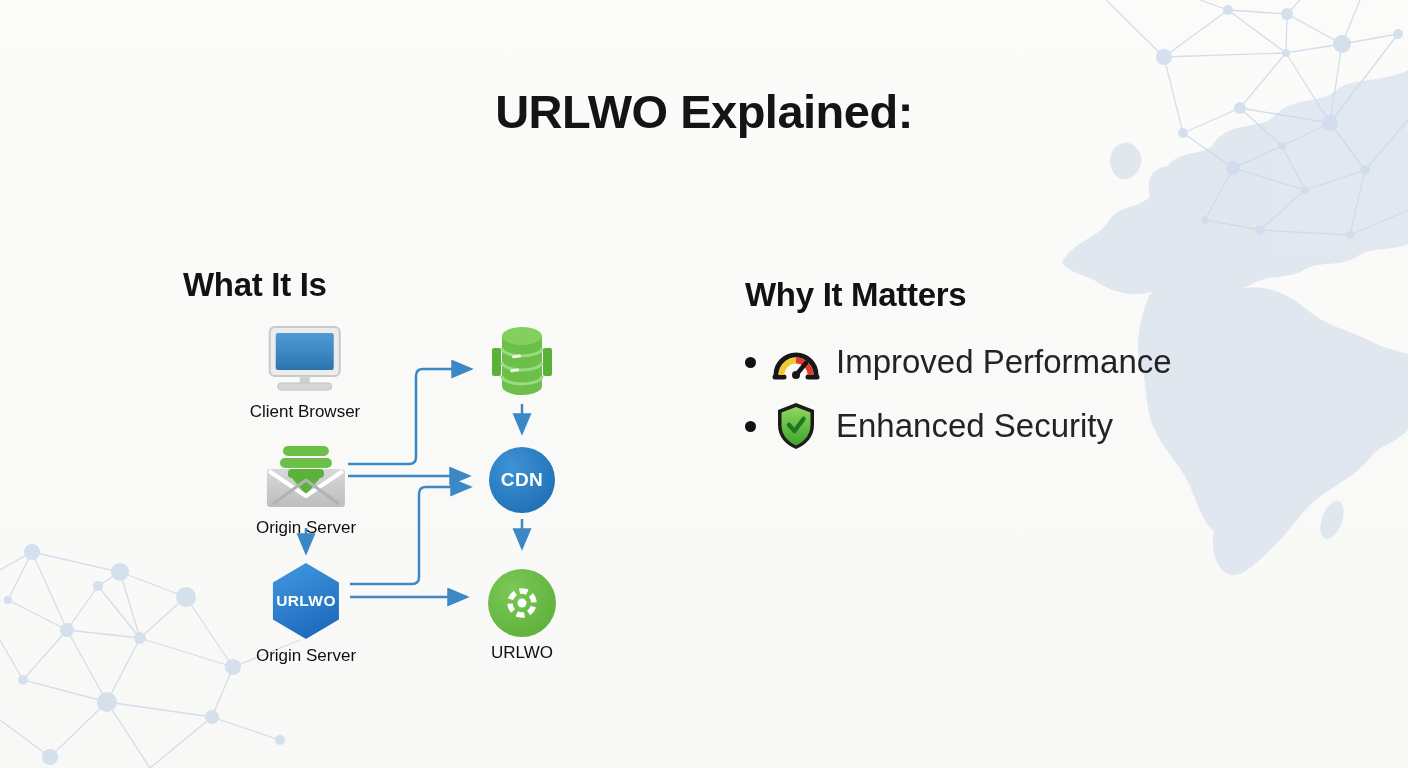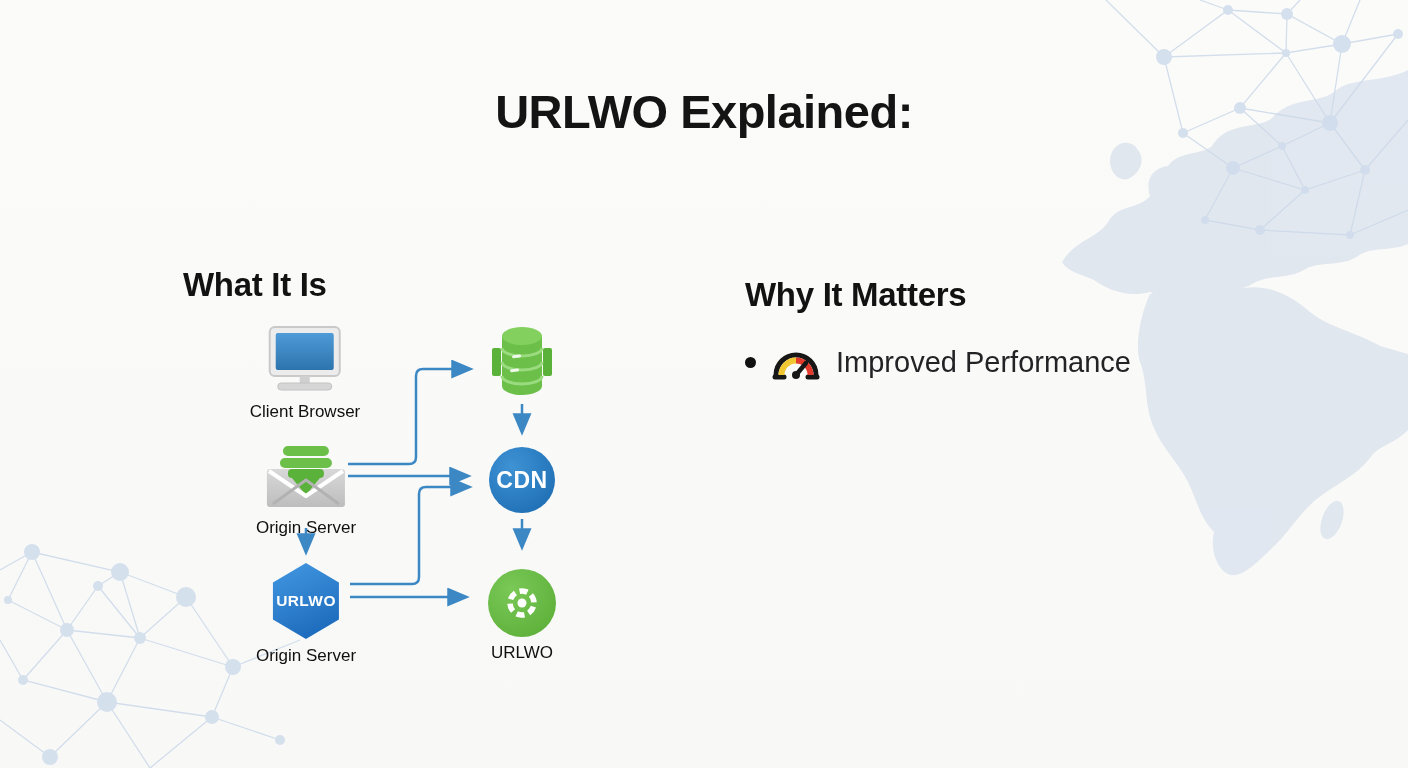--- a/index.html
+++ b/index.html
@@ -39,21 +39,21 @@
   .hex-wrap { position:relative; width:70px; height:78px; }
   .hex-text {
     position:absolute; inset:0; display:flex; align-items:center; justify-content:center;
     color:#ffffff; font-weight:bold; font-size:15.5px; letter-spacing:0.4px;
   }
   .circle-node {
     display:flex; align-items:center; justify-content:center;
     border-radius:50%; color:#fff; font-weight:bold;
   }
   .cdn-circle {
-    width:66px; height:66px; font-size:23px; letter-spacing:0.5px;
+    width:66px; height:66px; font-size:19px; letter-spacing:0.5px;
     background:radial-gradient(circle at 35% 30%, #3e93d4, #2272b8 75%);
   }
   .urlwo-circle {
     width:68px; height:68px;
     background:radial-gradient(circle at 35% 30%, #7ac857, #5fb23c 78%);
   }
 
   .benefits {
     position:absolute; left:745px; top:338px; z-index:2; list-style:none;
   }
@@ -61,21 +61,21 @@
     display:flex; align-items:center; height:48px; margin-bottom:16px;
   }
   .bullet-dot {
     width:11px; height:11px; border-radius:50%; background:#111;
     margin-right:14px; flex:0 0 auto;
   }
   .bicon {
     width:52px; display:flex; align-items:center; justify-content:center;
     margin-right:14px; flex:0 0 auto;
   }
-  .btext { font-size:29px; color:#232326; white-space:nowrap; }
+  .btext { font-size:33px; color:#232326; white-space:nowrap; }
 </style>
 </head>
 <body>
 
 <div class="canvas">
 
   <svg class="bg" width="1408" height="768" viewBox="0 0 1408 768">
     <g fill="#dde4ee" opacity="0.85">
       <path d="M1062 262 C1075 240 1098 238 1108 222 C1118 204 1138 210 1150 196
                C1145 180 1152 168 1168 166 C1180 150 1200 156 1212 146
@@ -271,15 +271,32 @@
           <path d="M4 36 H13" stroke="#171717" stroke-width="5" stroke-linecap="round"></path>
           <path d="M37 36 H46" stroke="#171717" stroke-width="5" stroke-linecap="round"></path>
           <path d="M10.5 34 A14.5 14.5 0 0 1 25 19.5" fill="none" stroke="#f2c832" stroke-width="6"></path>
           <path d="M25 19.5 A14.5 14.5 0 0 1 39.5 34" fill="none" stroke="#e23b2e" stroke-width="6"></path>
           <path d="M25 34 L35 22" stroke="#171717" stroke-width="4.5" stroke-linecap="round"></path>
           <circle cx="25" cy="34" r="4" fill="#171717"></circle>
         </svg>
       </span>
       <span class="btext">Improved Performance</span>
     </li>
+    <li>
+      <span class="bullet-dot"></span>
+      <span class="bicon">
+        <svg width="42" height="48" viewBox="0 0 42 48">
+          <defs>
+            <linearGradient id="shg" x1="0" y1="0" x2="0" y2="1">
+              <stop offset="0" stop-color="#8fd75e"></stop>
+                <stop offset="1" stop-color="#3fa32e"></stop>
+            </linearGradient>
+          </defs>
+          <path d="M21 1 L39 8 V23 C39 35 31 43 21 47 C11 43 3 35 3 23 V8 Z" fill="#1c1c1c"></path>
+          <path d="M21 5 L35.5 10.5 V23 C35.5 33 29 40 21 43.5 C13 40 6.5 33 6.5 23 V10.5 Z" fill="url(#shg)"></path>
+          <path d="M14 23 L19.5 29 L28.5 17" fill="none" stroke="#1c7a1e" stroke-width="4.5" stroke-linecap="round" stroke-linejoin="round"></path>
+        </svg>
+      </span>
+      <span class="btext">Enhanced Security</span>
+    </li>
   </ul>
 
 </div>
 
 </body></html>

